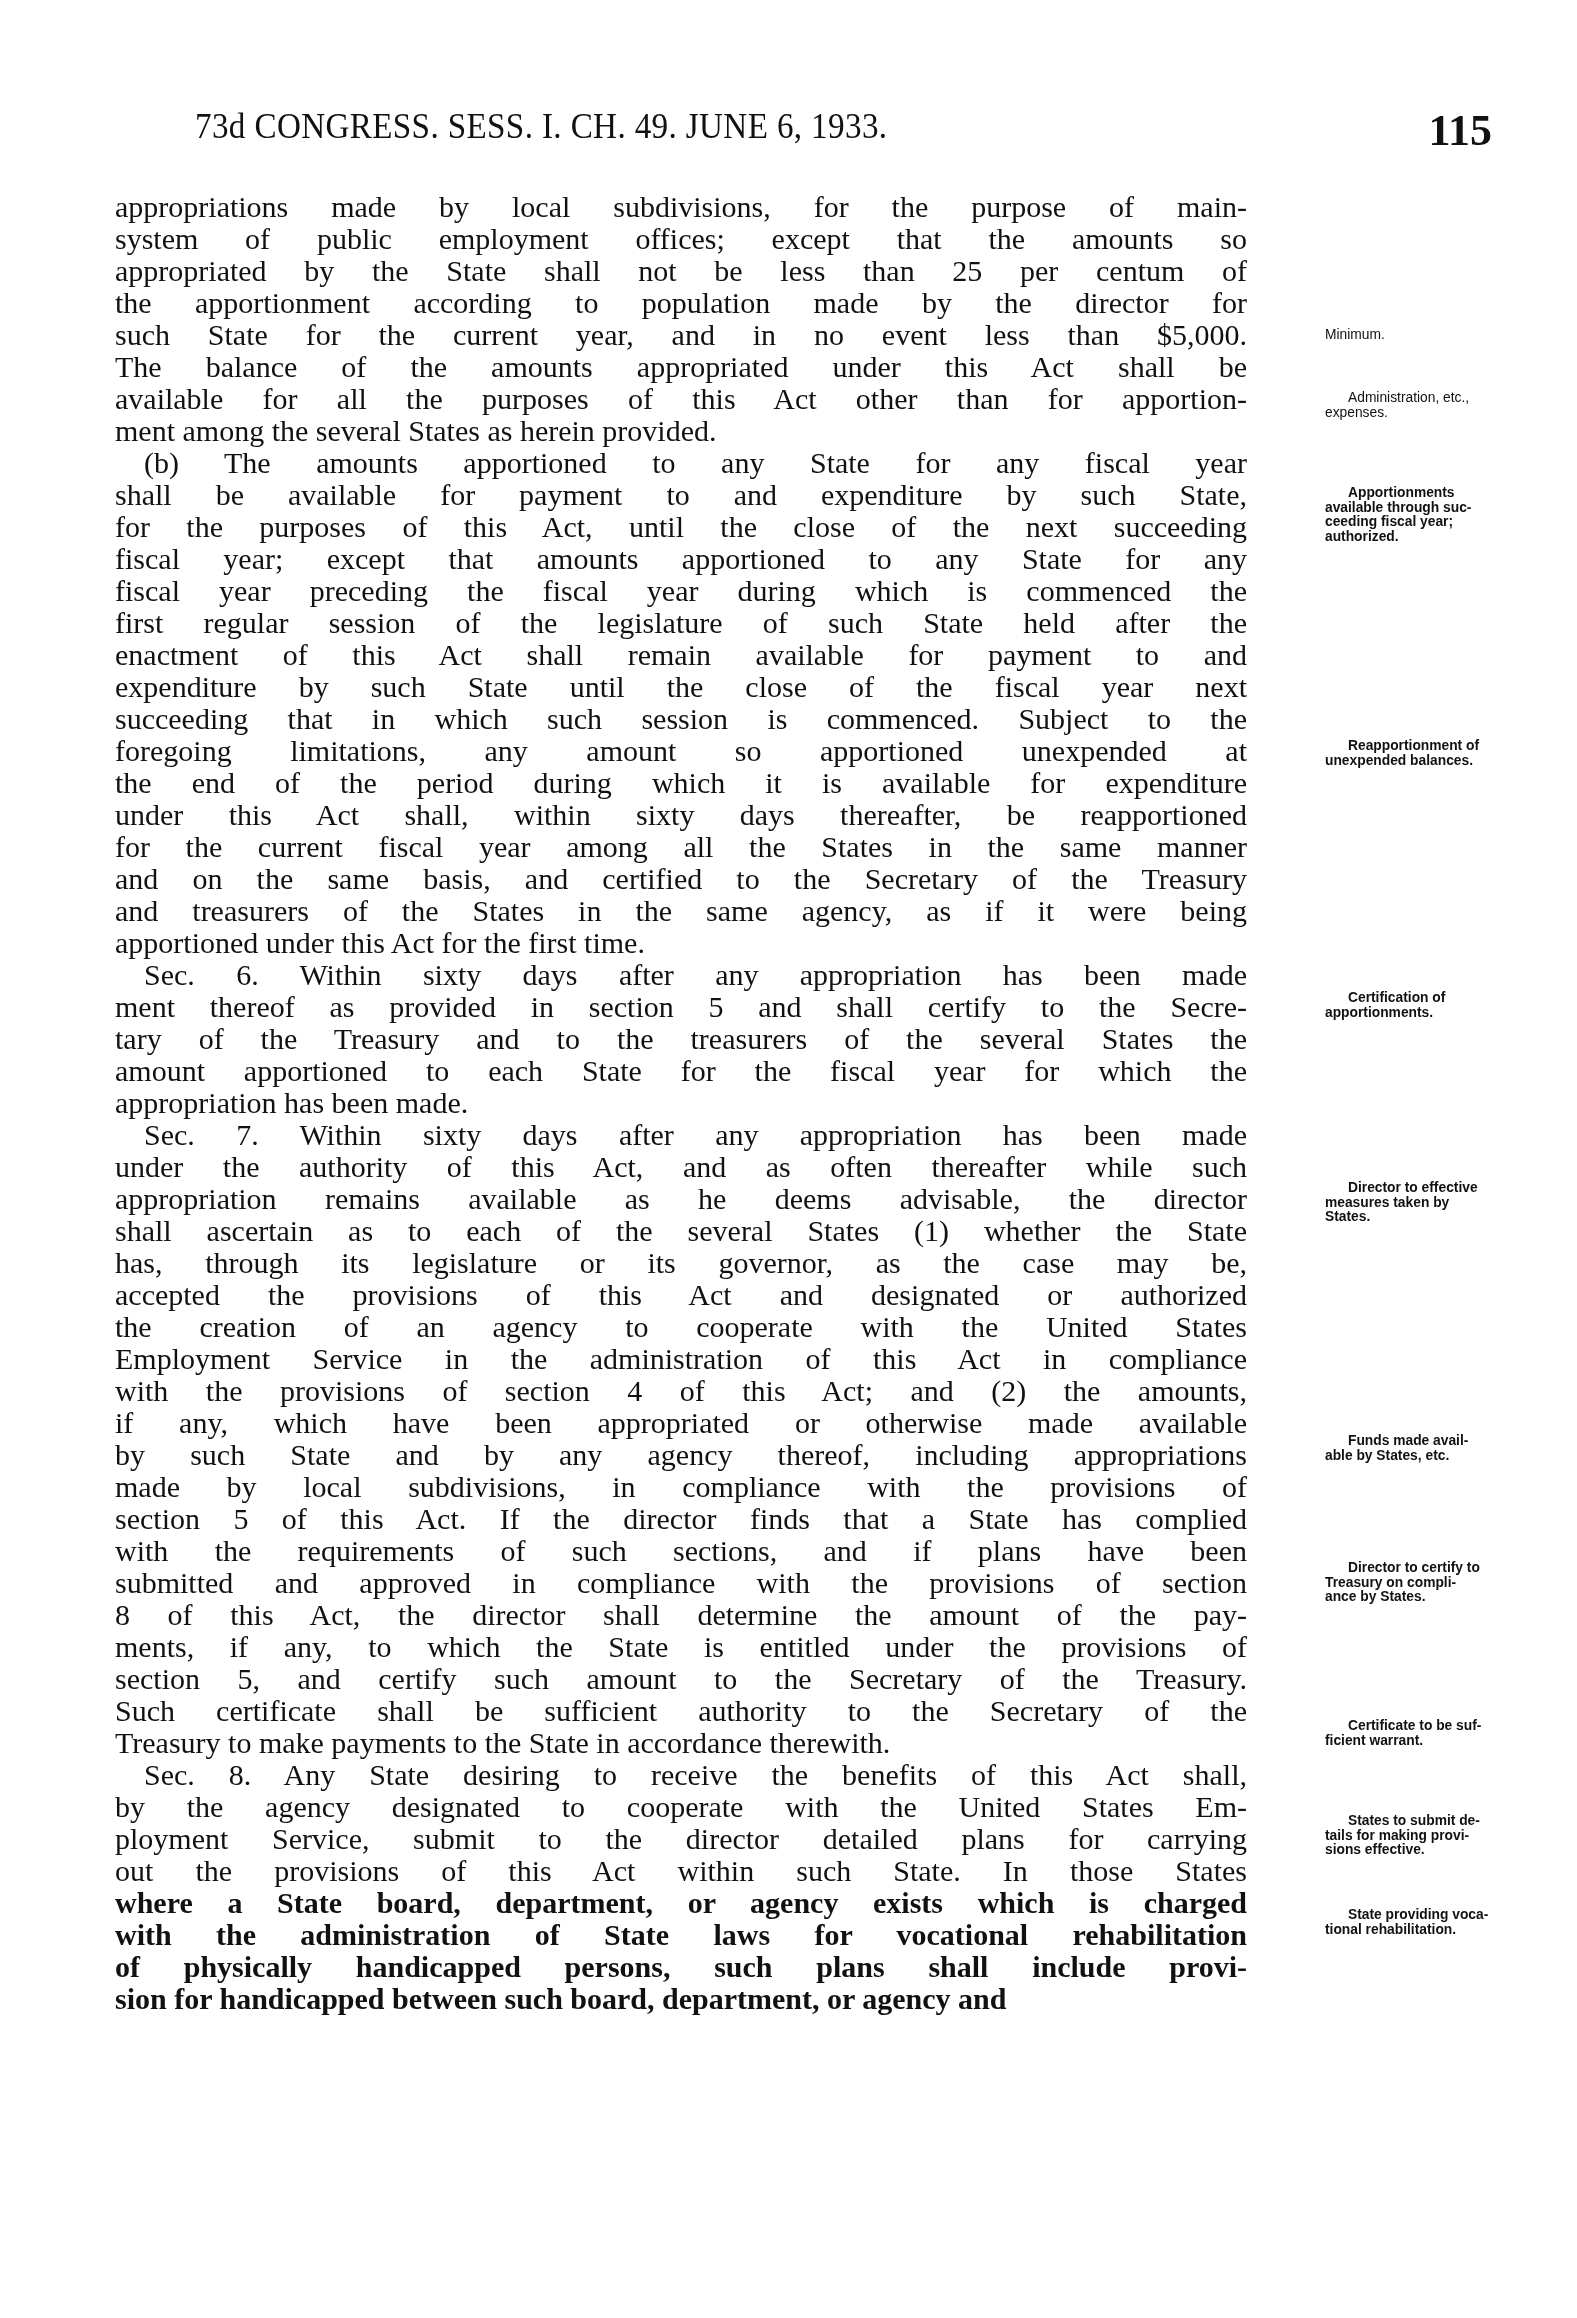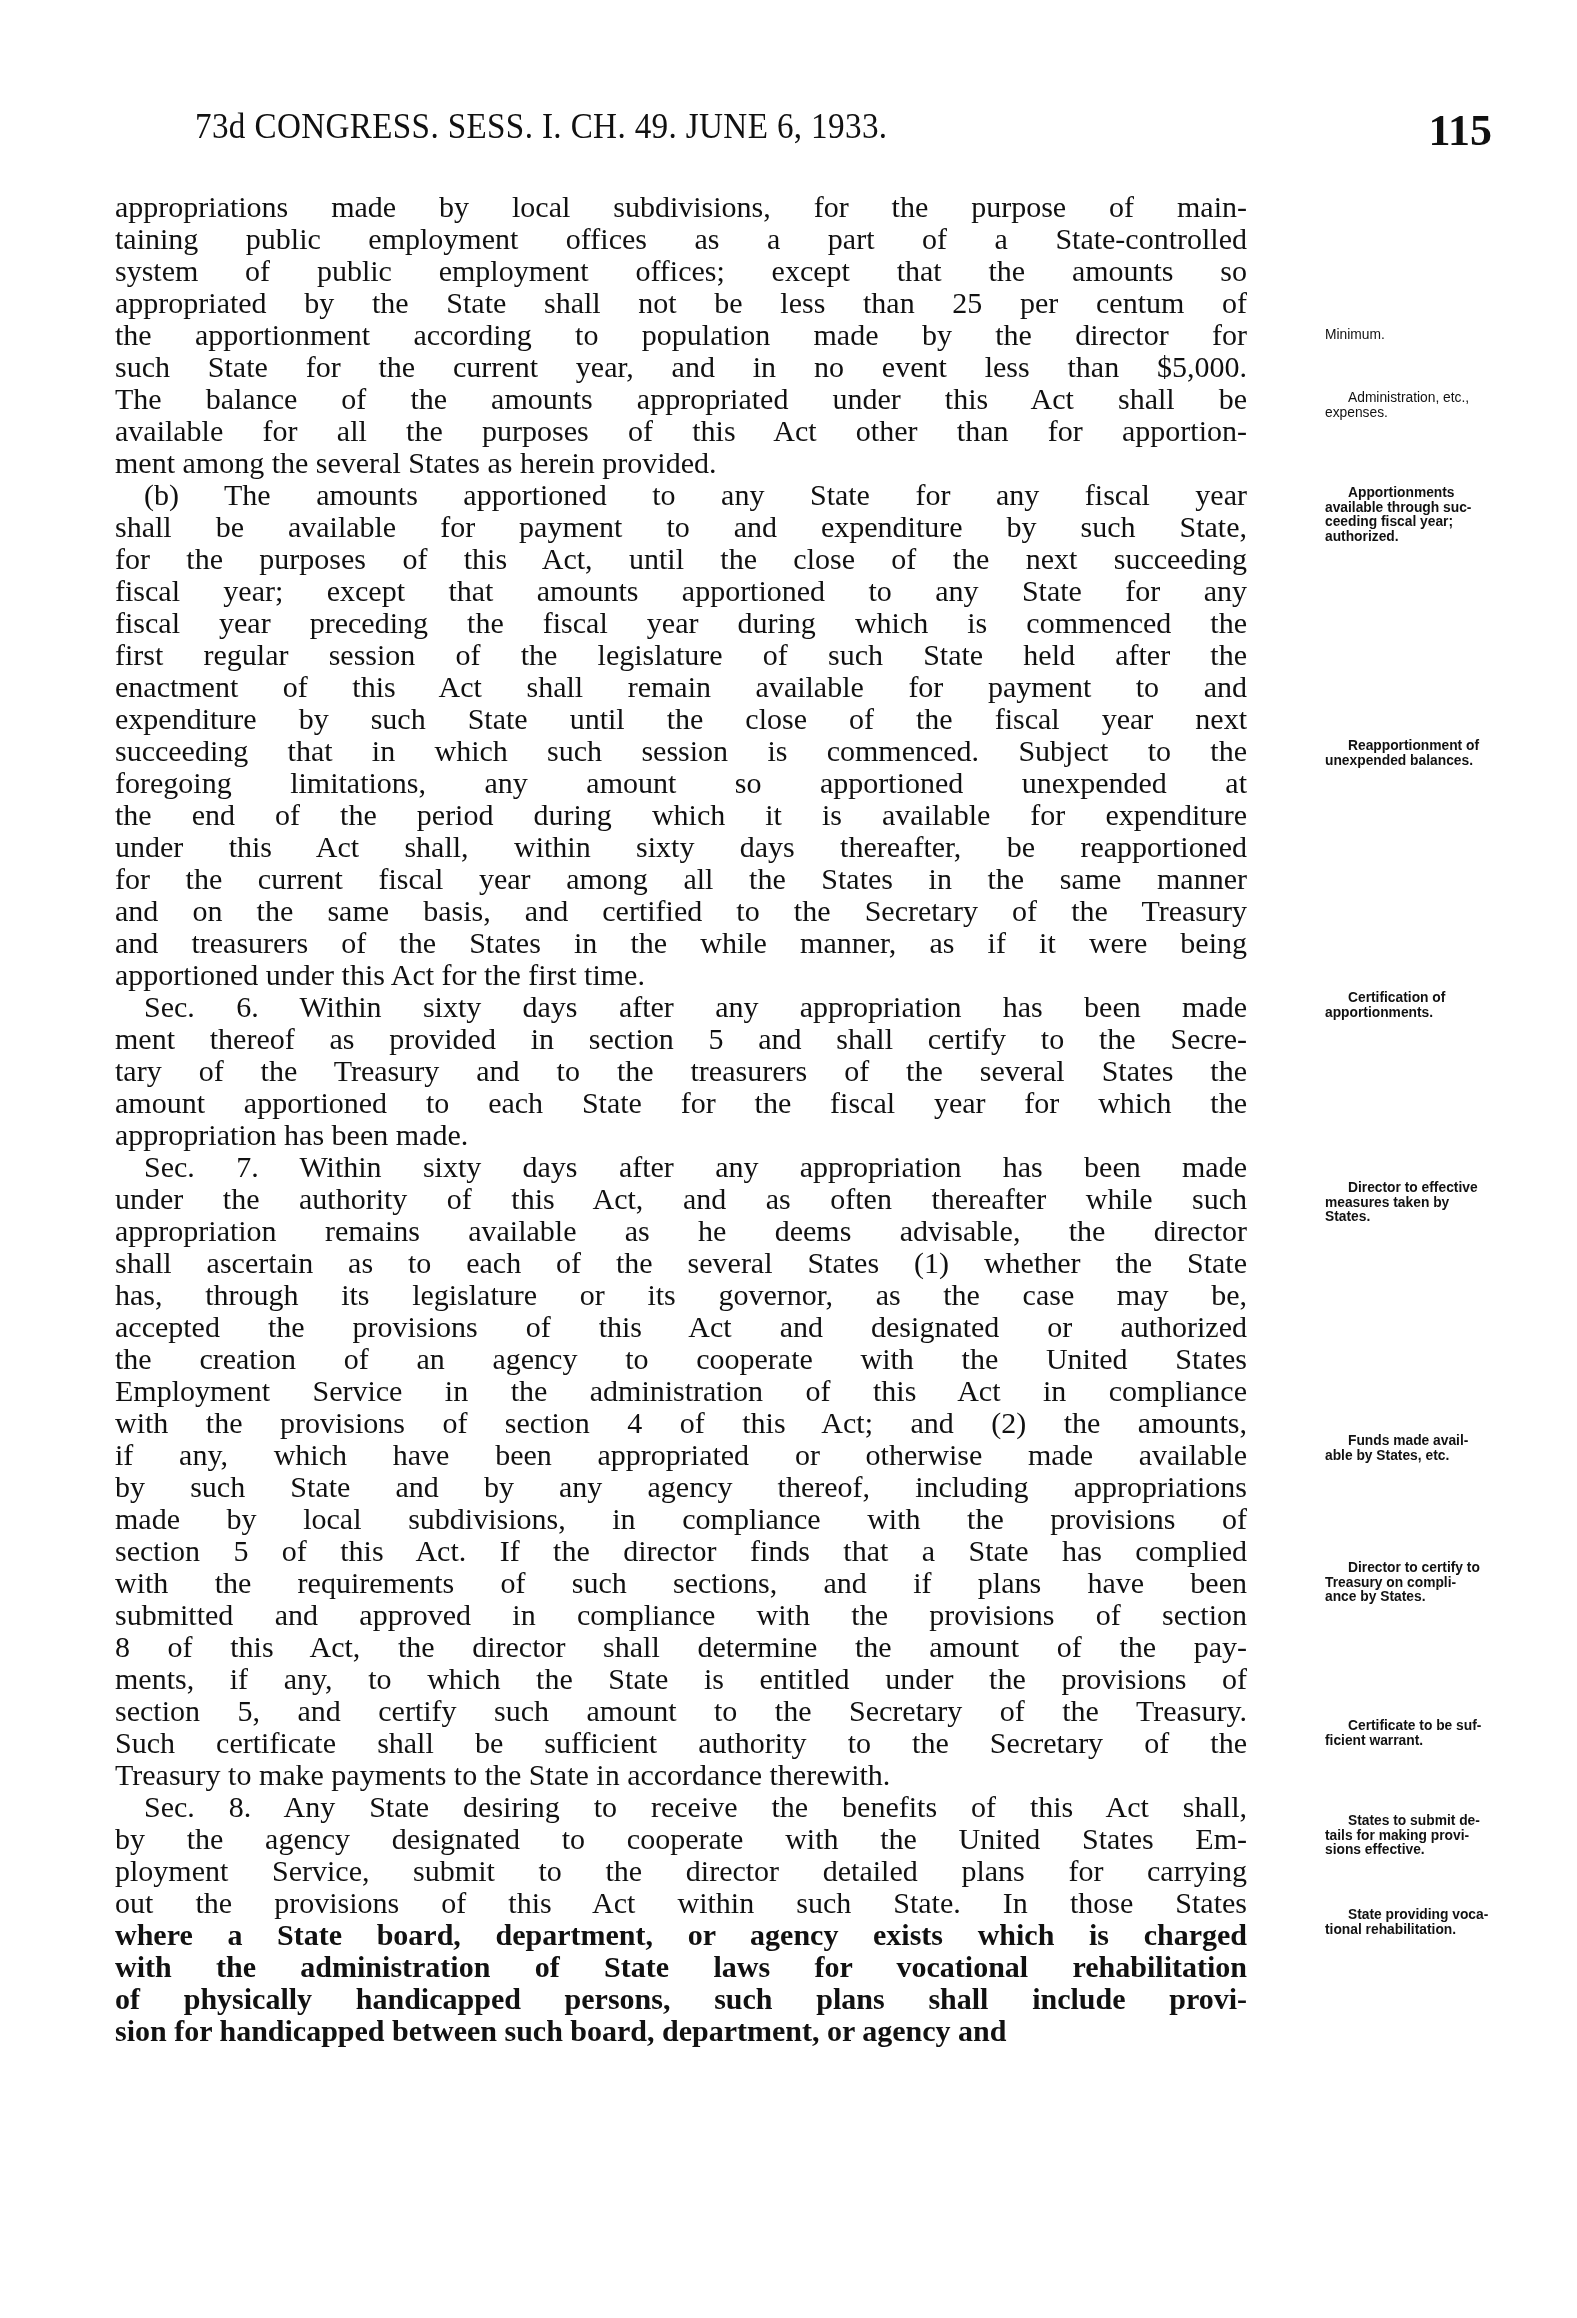--- a/index.html
+++ b/index.html
@@ -22,21 +22,20 @@
 </head>
 <body>
 
 <div class="header">
   <div class="running-head">73d CONGRESS.  SESS. I.  CH. 49.  JUNE 6, 1933.</div>
   <div class="page-number">115</div>
 </div>
 
 <div class="body-text" id="body-text">
     <span class="line">appropriations made by local subdivisions, for the purpose of main-</span>
-    <span class="line">taining public employment offices as a part of a State-controlled</span>
     <span class="line">system of public employment offices; except that the amounts so</span>
     <span class="line">appropriated by the State shall not be less than 25 per centum of</span>
     <span class="line">the apportionment according to population made by the director for</span>
     <span class="line">such State for the current year, and in no event less than $5,000.</span>
     <span class="line">The balance of the amounts appropriated under this Act shall be</span>
     <span class="line">available for all the purposes of this Act other than for apportion-</span>
     <span class="line last">ment among the several States as herein provided.</span>
     <span class="line indent">(b) The amounts apportioned to any State for any fiscal year</span>
     <span class="line">shall be available for payment to and expenditure by such State,</span>
     <span class="line">for the purposes of this Act, until the close of the next succeeding</span>
@@ -44,21 +43,21 @@
     <span class="line">fiscal year preceding the fiscal year during which is commenced the</span>
     <span class="line">first regular session of the legislature of such State held after the</span>
     <span class="line">enactment of this Act shall remain available for payment to and</span>
     <span class="line">expenditure by such State until the close of the fiscal year next</span>
     <span class="line">succeeding that in which such session is commenced.  Subject to the</span>
     <span class="line">foregoing limitations, any amount so apportioned unexpended at</span>
     <span class="line">the end of the period during which it is available for expenditure</span>
     <span class="line">under this Act shall, within sixty days thereafter, be reapportioned</span>
     <span class="line">for the current fiscal year among all the States in the same manner</span>
     <span class="line">and on the same basis, and certified to the Secretary of the Treasury</span>
-    <span class="line">and treasurers of the States in the while manner, as if it were being</span>
+    <span class="line">and treasurers of the States in the same agency, as if it were being</span>
     <span class="line last">apportioned under this Act for the first time.</span>
     <span class="line indent">Sec. 6. Within sixty days after any appropriation has been made</span>
     <span class="line">ment thereof as provided in section 5 and shall certify to the Secre-</span>
     <span class="line">tary of the Treasury and to the treasurers of the several States the</span>
     <span class="line">amount apportioned to each State for the fiscal year for which the</span>
     <span class="line last">appropriation has been made.</span>
     <span class="line indent">Sec. 7. Within sixty days after any appropriation has been made</span>
     <span class="line">under the authority of this Act, and as often thereafter while such</span>
     <span class="line">appropriation remains available as he deems advisable, the director</span>
     <span class="line">shall ascertain as to each of the several States (1) whether the State</span>

